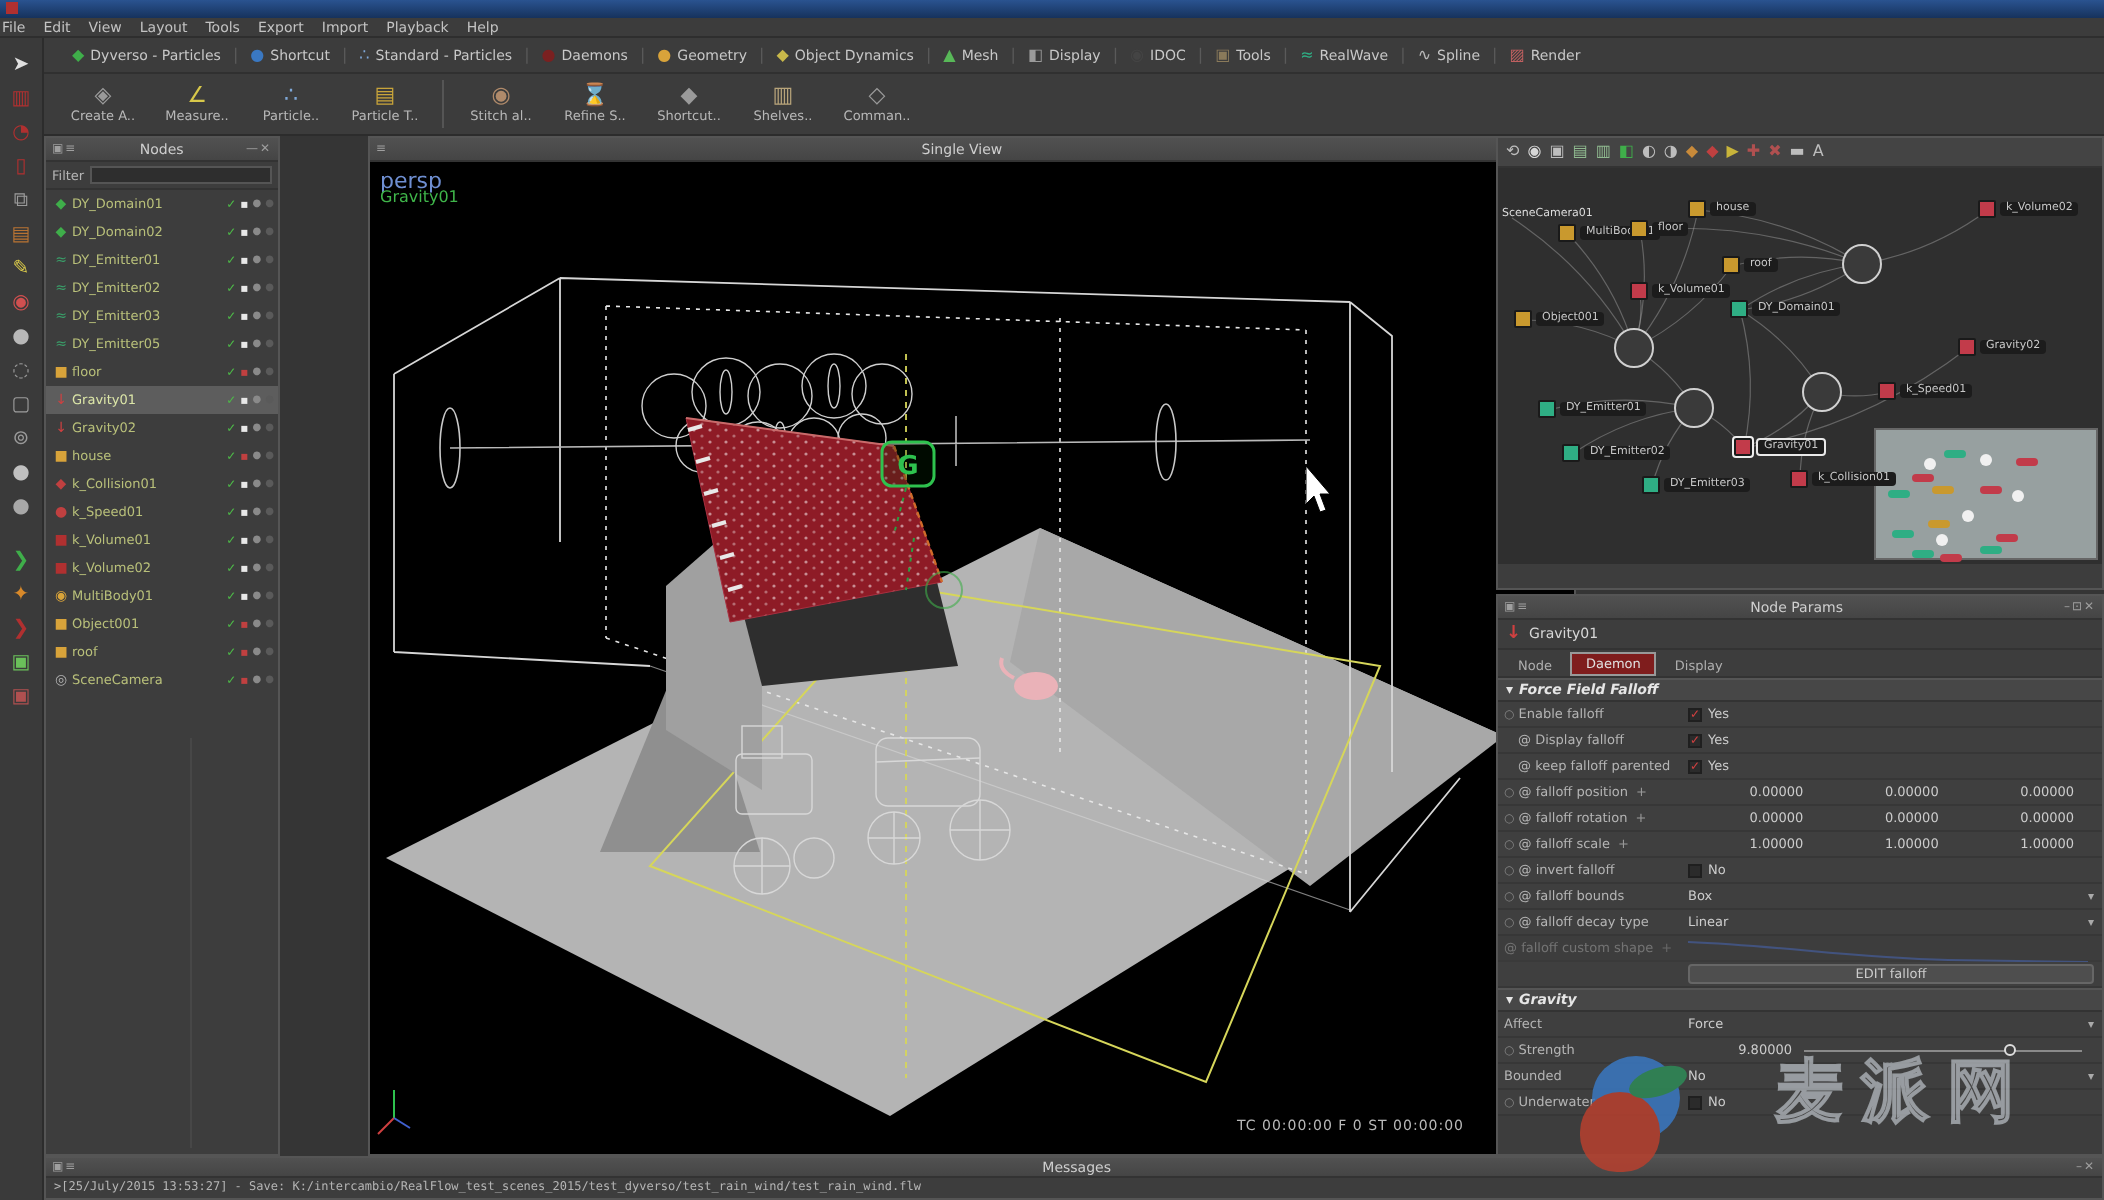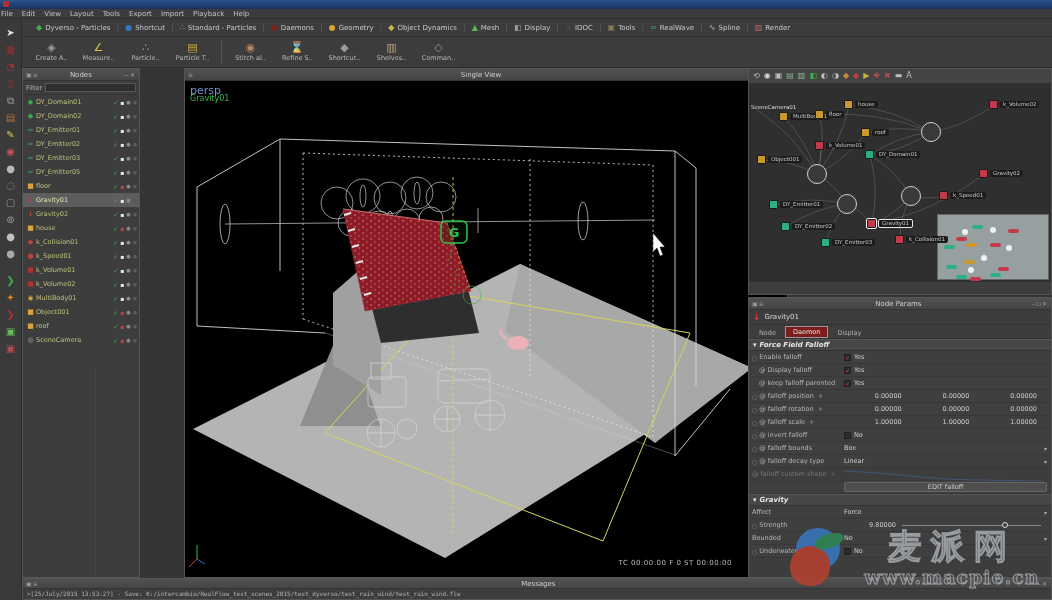--- a/index.html
+++ b/index.html
@@ -874,17 +874,16 @@
   </div>
 
   <div id="watermark" class="abs">
     <div id="wm-logo">
       <div id="wm-blue"></div>
         <div id="wm-apple"></div>
         <div id="wm-leaf"></div>
     </div>
     <div id="wm-text">
       <div id="wm-cn">麦派网</div>
-      <div id="wm-url">www.macpie.cn</div>
     </div>
   </div>
 
 </div>
 
 </body></html>

